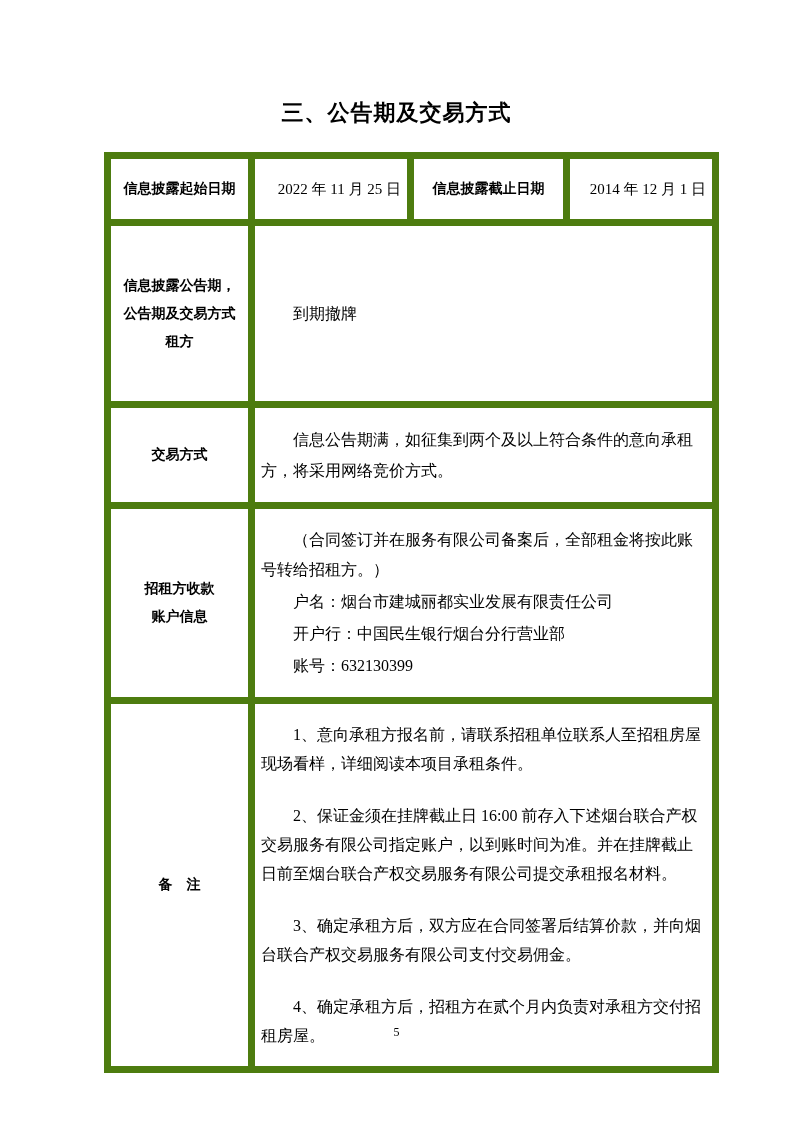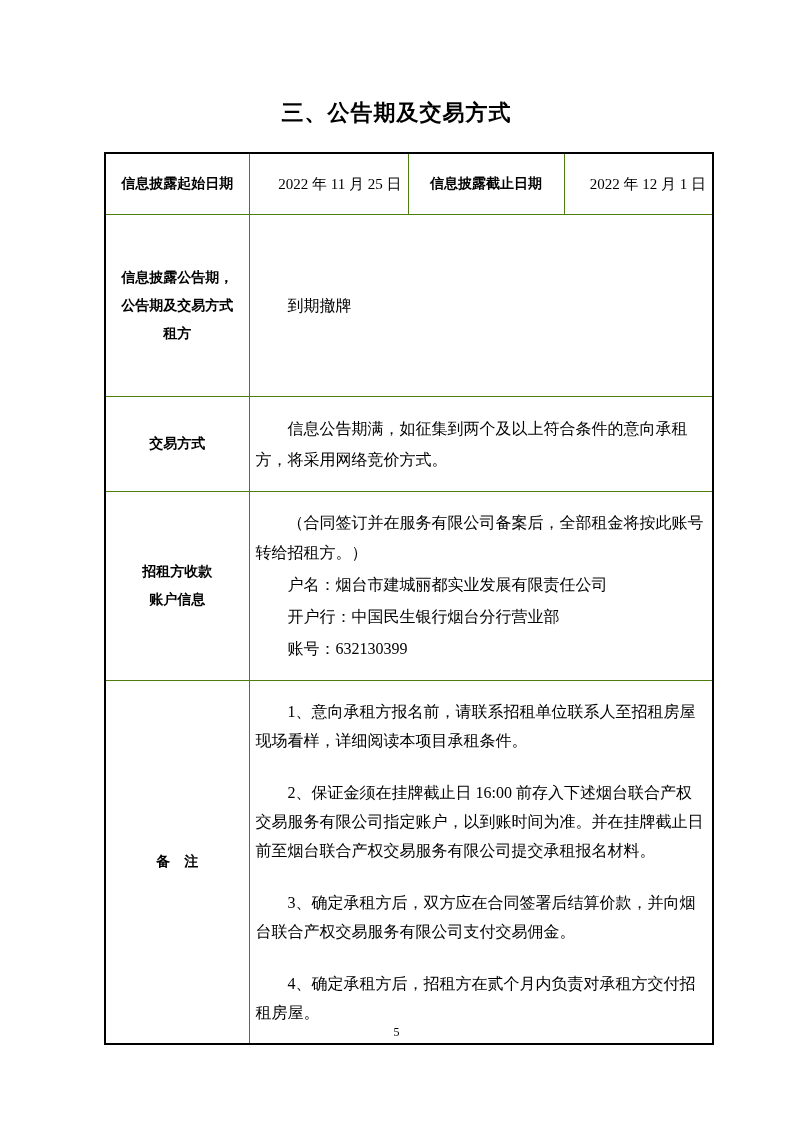--- a/index.html
+++ b/index.html
@@ -28,21 +28,21 @@
   table.info-table {
     position: absolute;
     top: 152px;
     left: 104px;
     width: 608px;
     border-collapse: collapse;
     table-layout: fixed;
     border: 2px solid #000000;
   }
   table.info-table td {
-    border: 1px solid #4d7c0f;
+    border: 7px solid #4d7c0f;
     vertical-align: middle;
     padding: 16px 6px;
   }
   td.cell-label {
     font-weight: bold;
     font-size: 14px;
     text-align: center;
     line-height: 28px;
     padding: 2px 7px;
   }
@@ -91,21 +91,21 @@
     <col style="width:144px">
     <col style="width:159px">
     <col style="width:156px">
     <col style="width:149px">
   </colgroup>
   <tbody>
     <tr style="height:56px">
       <td class="cell-label">信息披露起始日期</td>
       <td class="cell-value">2022 年 11 月 25 日</td>
       <td class="cell-label">信息披露截止日期</td>
-      <td class="cell-value">2022 年 12 月 1 日</td>
+      <td class="cell-value">2014 年 12 月 1 日</td>
     </tr>
 
 
     <tr style="height:182px">
       <td class="cell-label">
         <div class="label-line">信息披露公告期，</div>
         <div class="label-line">公告期及交易方式</div>
         <div class="label-line">租方</div>
       </td>
       <td class="cell-content" colspan="3">

